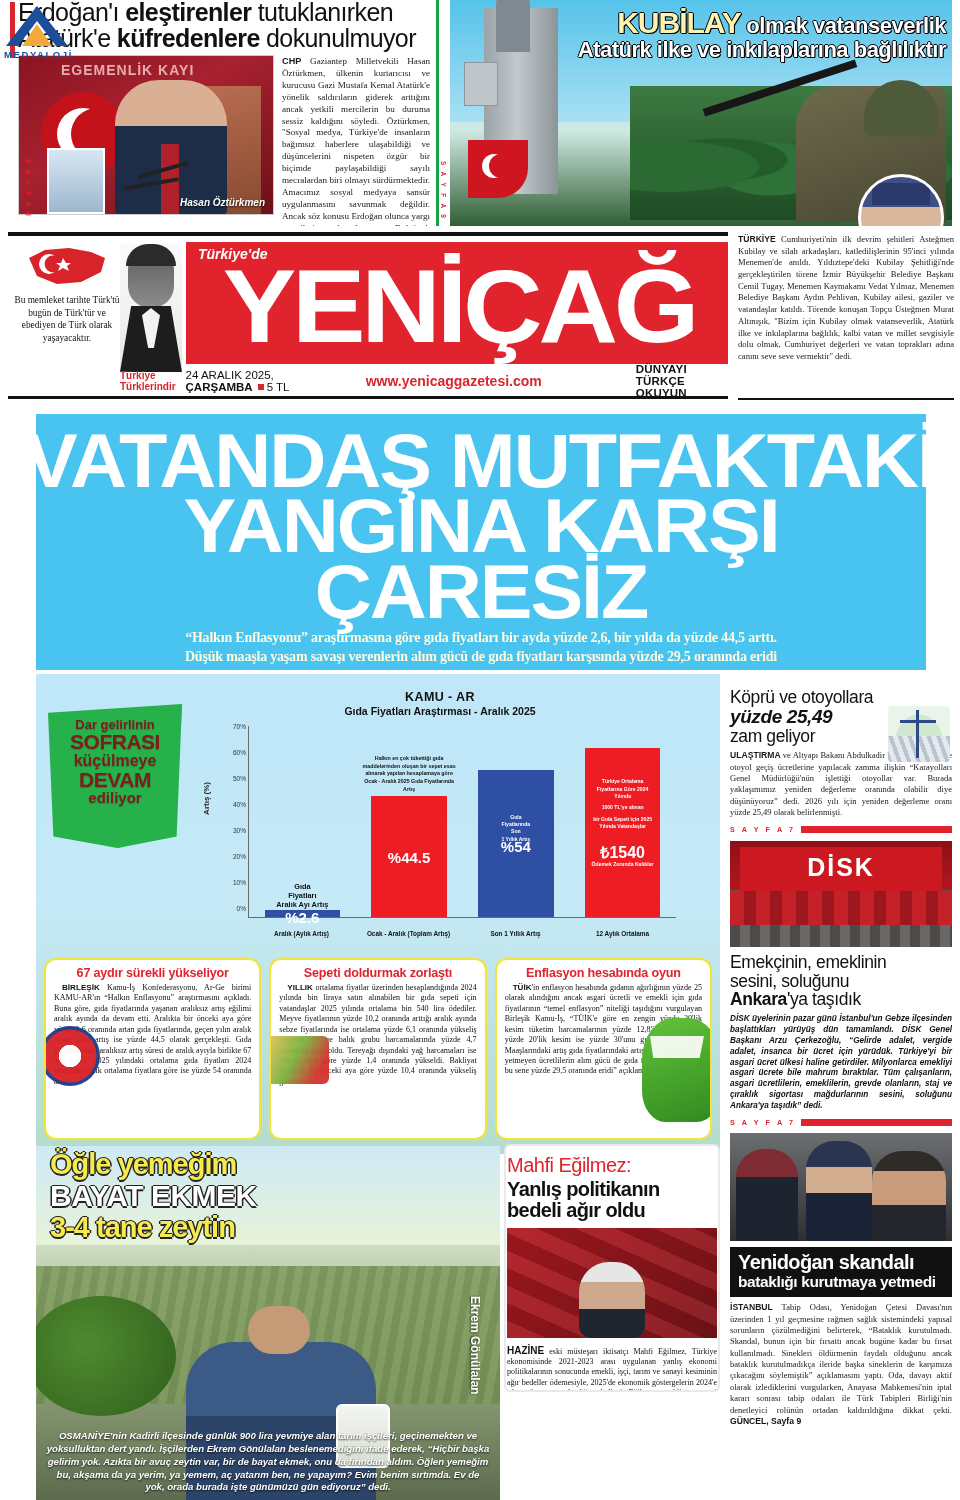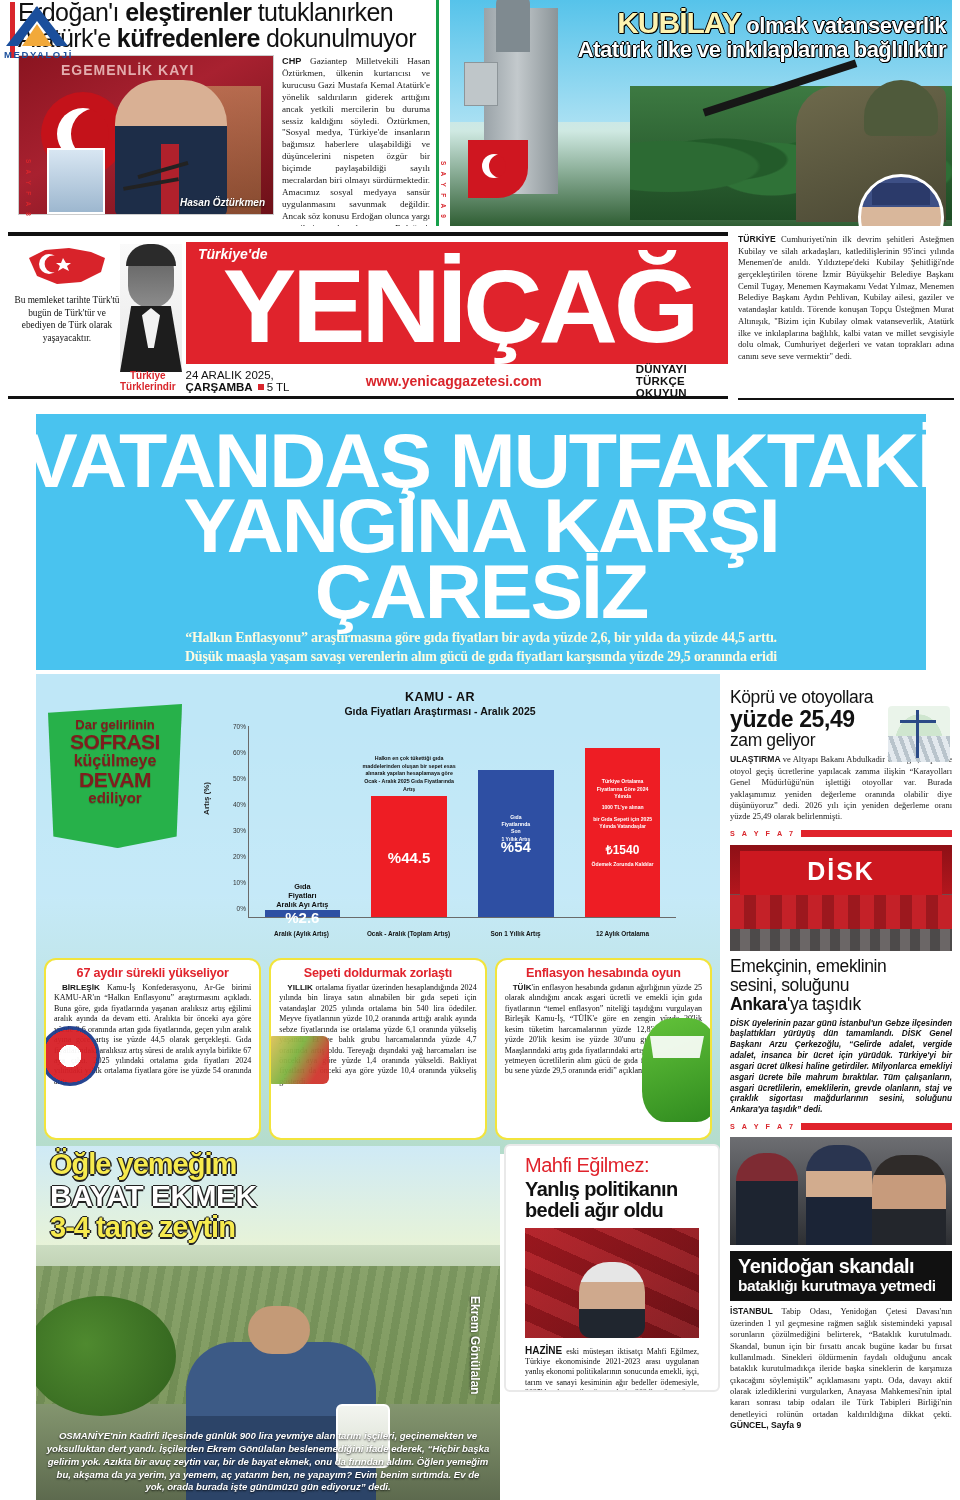--- a/index.html
+++ b/index.html
@@ -127,21 +127,21 @@
     clip-path: polygon(50% 0, 100% 18%, 66% 100%, 34% 100%, 0 18%); }
 
   .mh-logo { position:absolute; left:178px; top:10px; width:542px; height:122px; background:#e0232c; }
   .mh-logo .tde { position:absolute; left:12px; top:4px; color:#fff; font-size:14px; font-style:italic; font-weight:800; }
   .mh-logo .word {
     position:absolute; left: 8px; top: 8px; width: 530px; height: 112px;
     color:#fff; font-size: 104px; font-weight: 900; letter-spacing: -4px; line-height: 112px;
     text-align:center; font-family:"Liberation Sans", sans-serif; transform: scaleX(1.06); transform-origin: center;
   }
   .mh-infoline { position:absolute; left:0px; top:138px; width:720px; height:22px; display:flex; align-items:center; gap:10px; }
-  .mh-tt { color:#d9262c; font-weight:800; font-size:10px; margin-left:112px;text-align:center; }
+  .mh-tt { color:#d9262c; font-weight:800; font-size:10px; margin-left:112px; }
   .mh-date { font-size:11.5px; color:#111; }
   .mh-date b { font-weight:800; }
   .mh-sq { display:inline-block; width:6px; height:6px; background:#d9262c; margin:0 3px 1px 5px; }
   .mh-url { color:#d9262c; font-weight:800; font-size:14px; margin-left:56px; }
   .mh-slog2 { font-weight:800; font-size:11.5px; color:#111; margin-left:84px; letter-spacing:.2px; }
 
   .mh-right { position:absolute; left:730px; top:2px; width:216px; }
   .mh-right .txt { font-family:"Liberation Serif", serif; font-size:8.6px; line-height:1.36; color:#1a1a1a; text-align: justify; }
   .mh-right .txt b { font-family:"Liberation Sans",sans-serif; font-weight:800; }
   .mh-right-rule { position:absolute; left:730px; top:166px; width:216px; height:2px; background:#111; }
@@ -185,21 +185,21 @@
   .ylab { position:absolute; left:6px; top:92px; writing-mode: vertical-rl; transform: rotate(180deg);
     font-size:8px; font-weight:700; color:#222; }
   .ytick { position:absolute; left:22px; width:28px; text-align:right; font-size:6.5px; color:#333; transform: translateY(-50%); }
   .bars { position:absolute; inset:0; display:flex; align-items:flex-end; justify-content:space-around; }
   .barwrap { width:21%; position:relative; height:100%; display:flex; align-items:flex-end; justify-content:center; }
   .bar { width: 84%; position:relative; }
   .bar.blue { background:#2e4fa3; }
   .bar.red { background:#ee1d24; }
   .bar .inlabel { position:absolute; left:0; right:0; color:#fff; text-align:center; font-weight:800; }
   .bar .big { font-size:15px; }
-  .bar .big.sm { font-size:12px; }
+  .bar .big.sm { font-size:16px; }
   .bar .tiny { font-size:5.1px; line-height:1.42; padding:0 4px; font-weight:700; }
   .abovelabel { position:absolute; left:-10%; right:-10%; text-align:center; font-size:7.4px; font-weight:800; color:#111; line-height:1.2; }
   .abovebox { position:absolute; left:-14%; right:-14%; text-align:center; font-size:5.3px; font-weight:700; color:#111; line-height:1.45; }
   .xlabels { position:absolute; left:52px; right:8px; bottom:2px; display:flex; justify-content:space-around; }
   .xlabels span { width:21%; text-align:center; font-size:6.4px; font-weight:700; color:#111; line-height:1.25; }
 
   
   .cards { position:absolute; left:44px; top:958px; width:668px; height:182px; display:flex; gap:8px; z-index:12; }
   .card { flex:1; background:#fff; border:2px solid #f2e43c; border-radius:12px; padding:6px 8px 4px 8px; position:relative; overflow:hidden; }
   .card h3 { color:#e0232c; font-size:12.6px; text-align:center; margin-bottom:3px; letter-spacing:-.2px; }
@@ -237,37 +237,37 @@
      text-shadow:-1.5px 0 #222,0 1.5px #222,1.5px 0 #222,0 -1.5px #222; }
   .ph-credit { position:absolute; right:18px; top:150px; writing-mode: vertical-rl; color:#fff;
      font-weight:900; font-size:12px; text-shadow: 0 1px 2px rgba(0,0,0,.75); z-index:5; }
   .ph-caption { position:absolute; left:10px; right:10px; bottom:6px; z-index:5; color:#fff;
      font-style:italic; font-weight:800; font-size:9.6px; line-height:1.33; text-align:center;
      text-shadow: 0 1px 2px rgba(0,0,0,.8); }
   .ph-caption b { font-weight:900; font-style:italic; }
 
   
   .mahfi { position:absolute; left:504px; top:1144px; width:216px; height:248px; background:#fff;
-     border:2px solid #e9e9e9; border-radius:6px; padding:8px 19px; overflow:hidden; }
+     border:2px solid #e9e9e9; border-radius:6px; padding:8px 1px; overflow:hidden; }
   .mahfi .nm { color:#e0232c; font-size:20px; font-weight:400; letter-spacing:-.5px; }
   .mahfi .hd { font-size:20px; font-weight:800; line-height:1.04; letter-spacing:-.6px; color:#111; margin-top:2px; }
   .mahfi .pic { margin-top:7px; width:100%; height:110px; position:relative; overflow:hidden;
      background: linear-gradient(135deg,#a8131b,#6b0d12 60%, #3d070a); }
   .mahfi .pic .bill { position:absolute; inset:0; opacity:.55;
      background: repeating-linear-gradient(24deg,#c2363c 0 16px, #8e1a20 16px 32px); }
   .mahfi .pic .head { position:absolute; left:50%; top:34px; transform:translateX(-50%); width:66px; height:76px;
      border-radius: 30px 30px 12px 12px; background: linear-gradient(180deg,#e6e6e6 0 26%, #cfa98d 26% 62%, #20262f 62% 100%); }
   .mahfi p { font-family:"Liberation Serif", serif; font-size:8.0px; line-height:1.3; text-align:justify; color:#111; margin-top:6px; }
   .mahfi p b { font-family:"Liberation Sans",sans-serif; font-weight:800; font-size:10px; }
   .mahfi .more { text-align:right; margin-top:4px; font-size:8.3px; font-weight:800; color:#e0232c; }
 
   
   .rcol { position:absolute; left:730px; top:688px; width:222px; height:806px; }
   .rc-head1 { font-size:17.5px; line-height:1.06; color:#111; letter-spacing:-.4px; }
-  .rc-head1 .b { font-weight:800; font-size:23px; }
+  .rc-head1 .b { font-weight:800; font-size:19px;font-style:italic; }
   .rc-mini { position:absolute; right:2px; top:18px; width:62px; height:56px;
     background: radial-gradient(ellipse at 50% 70%, #cfe6cf 0 55%, #eaf4ea 56%);
     border-radius:4px; overflow:hidden; }
   .rc-mini .pole { position:absolute; left:28px; top:4px; width:3px; height:48px; background:#2b4a86; }
   .rc-mini .arm { position:absolute; left:12px; top:14px; width:36px; height:3px; background:#2b4a86; }
   .rc-mini .road { position:absolute; left:0; right:0; bottom:0; height:26px;
     background: repeating-linear-gradient(70deg,#b9c4cc 0 4px,#e3e9ee 4px 9px); }
   .rc-text { font-family:"Liberation Serif", serif; font-size:8.5px; line-height:1.34; color:#1a1a1a; text-align:justify; margin-top:5px; }
   .rc-text b { font-family:"Liberation Sans",sans-serif; font-weight:800; font-size:8.6px; }
   .sayfa-line { display:flex; align-items:center; gap:5px; margin-top:6px; }

